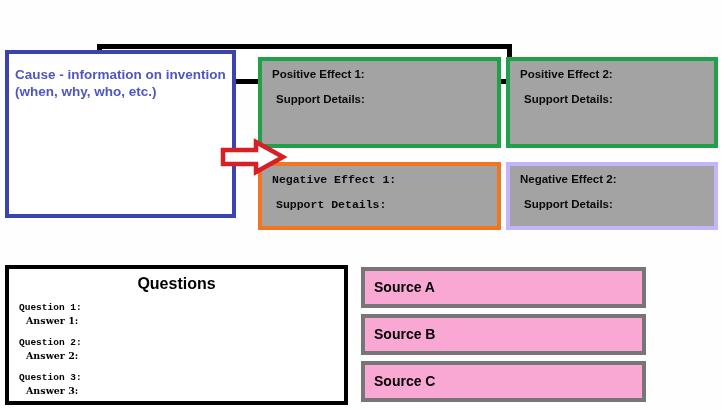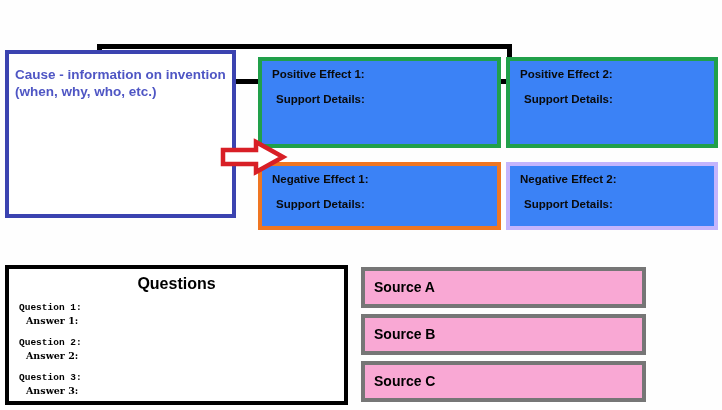--- a/index.html
+++ b/index.html
@@ -68,21 +68,21 @@
     top: 137px;
     width: 70px;
     height: 40px;
     z-index: 5;
   }
 
   
   .effect-box {
     position: absolute;
     box-sizing: border-box;
-    background: #3b82f6;
+    background: #a3a3a3;
   }
   .effect-title {
     position: absolute;
     left: 10px;
     top: 7px;
     font-size: 11.5px;
     font-weight: bold;
     color: #0a0a0a;
   }
   .effect-support {
@@ -107,20 +107,21 @@
     width: 212px;
     height: 91px;
     border: 4px solid #21a04a;
   }
   #neg-effect-1 {
     left: 258px;
     top: 162px;
     width: 243px;
     height: 68px;
     border: 4px solid #ef7622;
+    font-family: Liberation Mono, monospace;
   }
   #neg-effect-2 {
     left: 506px;
     top: 162px;
     width: 212px;
     height: 68px;
     border: 4px solid #c4b5fd;
   }
 
   

